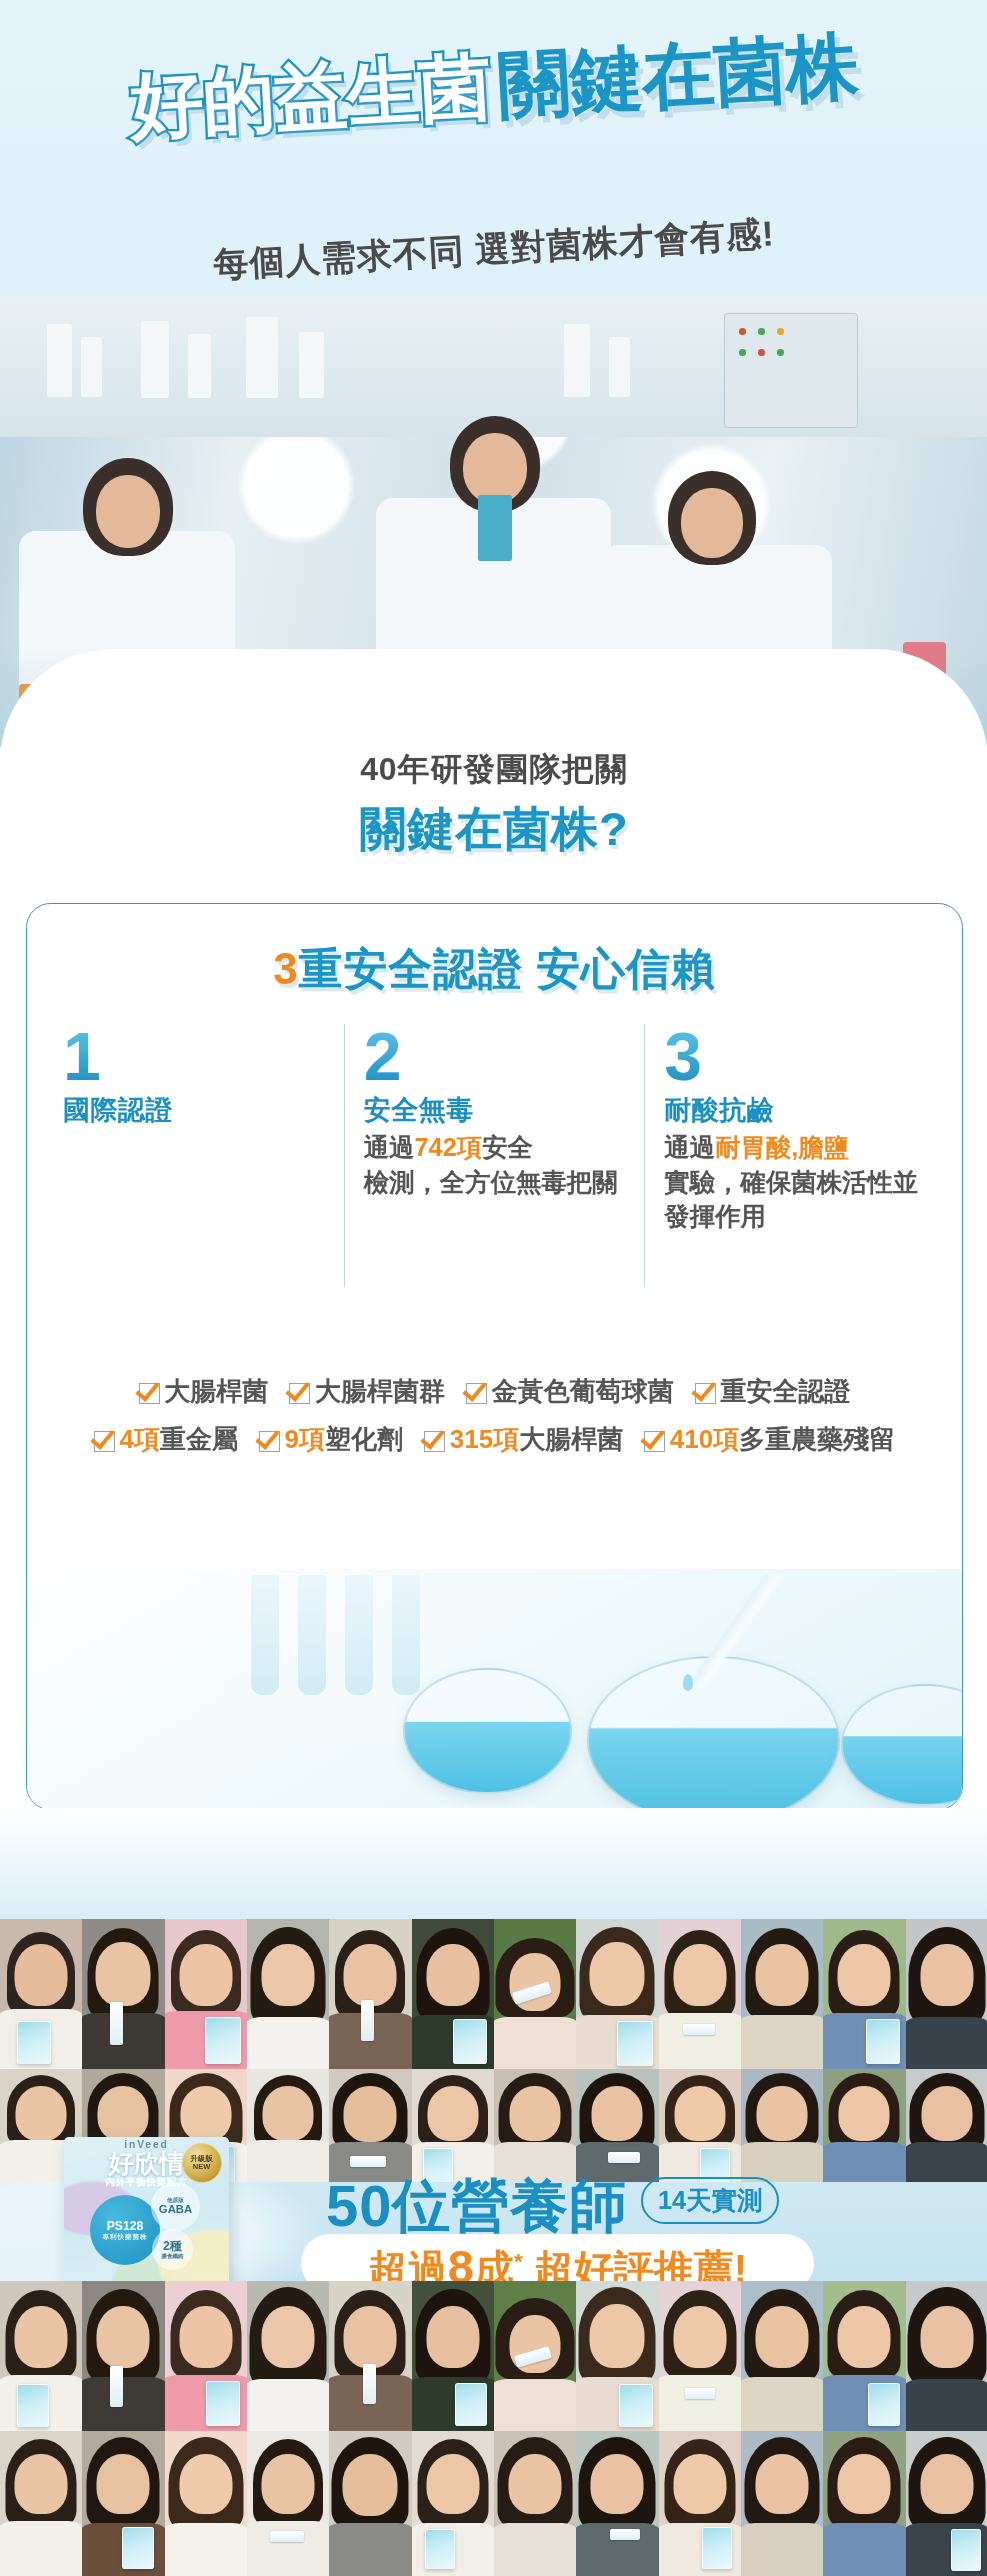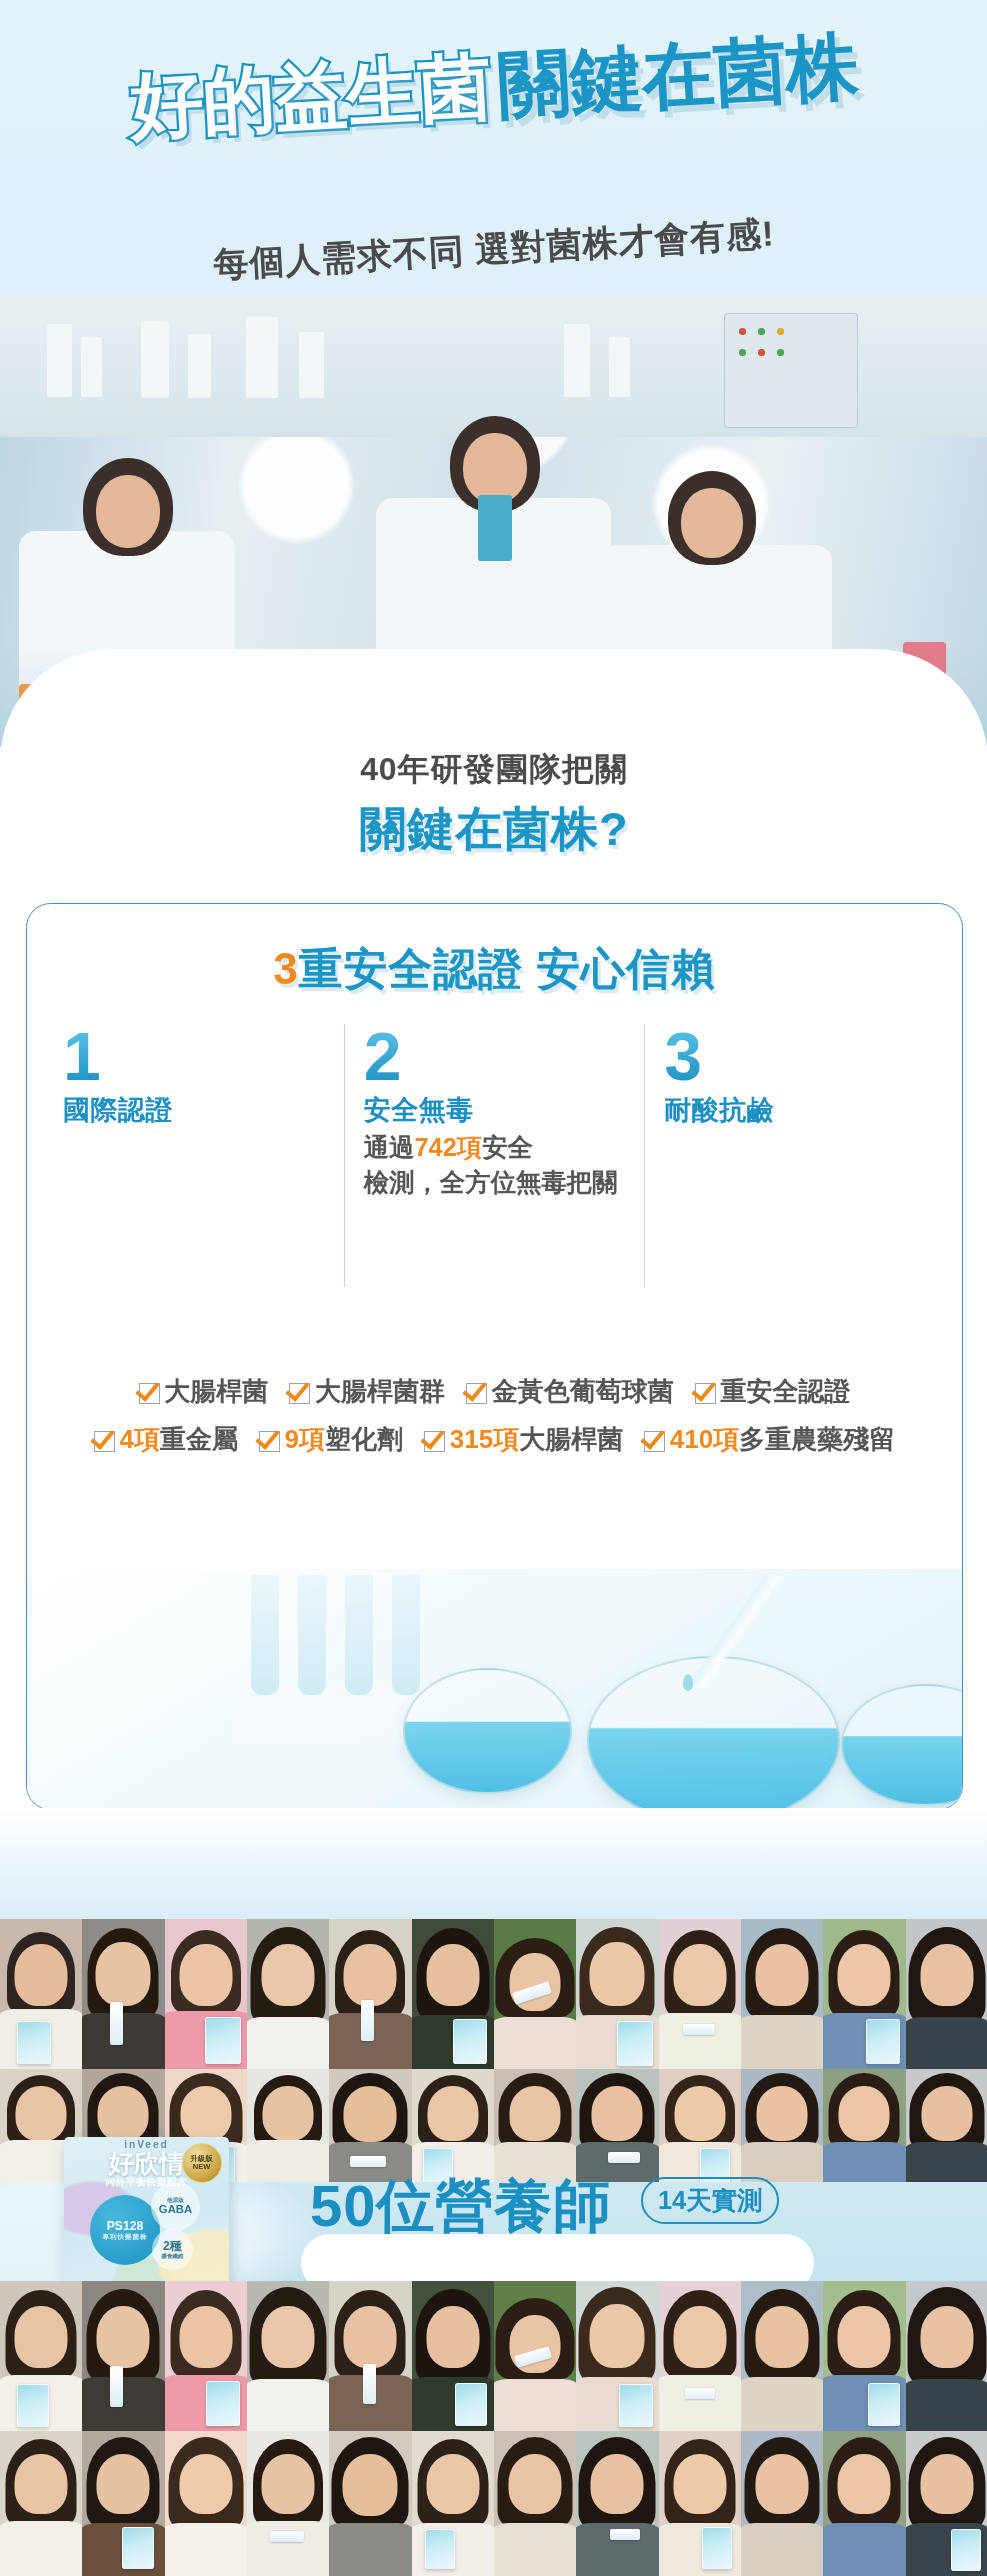--- a/index.html
+++ b/index.html
@@ -236,21 +236,21 @@
   .banner{
     position:absolute;left:0;top:2182px;width:988px;height:99px;
     background:linear-gradient(180deg,#cfe9f3 0%,#c6e4f1 100%);
     overflow:hidden;
   }
   .banner-bg-swoosh{
     position:absolute;left:-38px;top:-28px;width:395px;height:179px;
     background:radial-gradient(ellipse at 35% 45%, rgba(255,255,255,.55) 0 42%, transparent 62%);
   }
   .banner-title{
-    position:absolute;left:310px;top:2168px;
+    position:absolute;left:326px;top:2168px;
     font-size:58px;font-weight:900;color:#1b8fc2;letter-spacing:0.9px;white-space:nowrap;
   }
   .pill-14{
     position:absolute;left:641px;top:2177px;
     border:2.8px solid #1b8fc2;border-radius:26px;
     padding:4.7px 15px;
     font-size:25.4px;font-weight:800;color:#1b8fc2;white-space:nowrap;
   }
   .white-pill{
     position:absolute;left:301px;top:2234px;width:513px;height:58px;
@@ -415,20 +415,24 @@
         <div class="col-title">安全無毒</div>
         <div class="col-body">
           <span>通過</span><span class="hl">742項</span><span>安全</span><br>
           <span>檢測，全方位無毒把關</span>
         </div>
       </div>
 
       <div class="col">
         <div class="col-num">3</div>
         <div class="col-title">耐酸抗鹼</div>
+        <div class="col-body">
+          <span>通過</span><span class="hl">耐胃酸,膽鹽</span><span></span><br>
+          <span>實驗，確保菌株活性並發揮作用</span>
+        </div>
       </div>
 
     </div>
 
 
     <div class="chk-rows">
       <div class="chk-row">
         <div class="chk">
           <span class="chk-box"></span>
           <span class="chk-label"><span class="hl"></span><span>大腸桿菌</span></span>
@@ -681,20 +685,23 @@
       <div class="aw1">榮獲</div>
       <span class="aw2">亞洲食品優선 益生菌最高大獎</span>
     </div>
     <div class="prod-qty">30入</div>
   </div>
 
   <div class="banner-title">50位營養師</div>
   <div class="pill-14">14天實測</div>
 
   <div class="white-pill"></div>
+  <div class="pill-text">
+    <span>超過</span><span class="big8">8</span><span>成</span><span class="star">*</span> <span>超好評推薦!</span>
+  </div>
   <div class="footnote">*2024 好食課50位營養師食用好欣情PS128益生菌14天滿意度</div>
 
   <div class="grid grid-c">
     <div class="cell">
         <div class="bg" style="background:#cfc7bc"></div>
         <div class="p-hair" style="top:9.4px;width:71px;height:88px;background:#2b2018"></div>
         <div class="p-head" style="top:24.5px;width:53px;height:62px;background:#eac5a5"></div>
         <div class="p-body" style="top:94px;width:103px;height:62px;background:#f3f0ea"></div>
         <div class="p-pack" style="left:17px;top:103px;width:30px;height:41px;"></div>
       </div>

